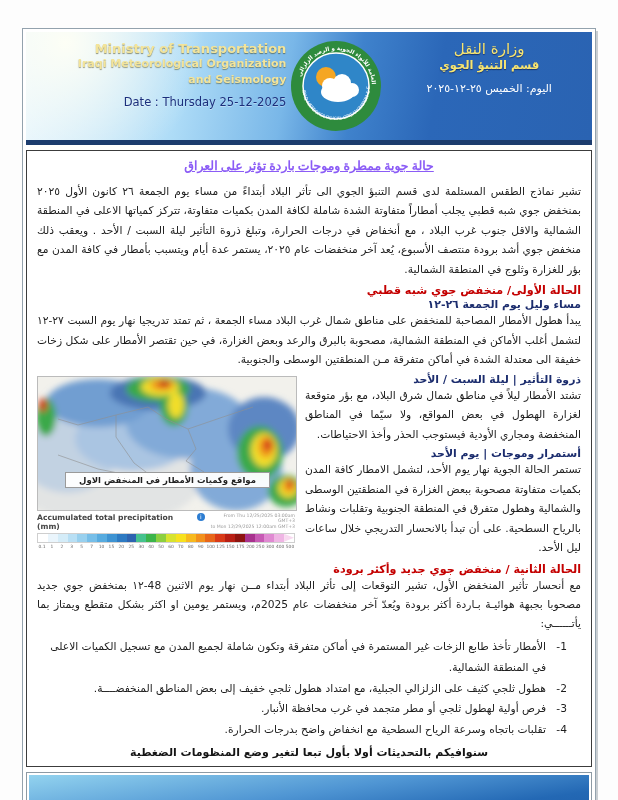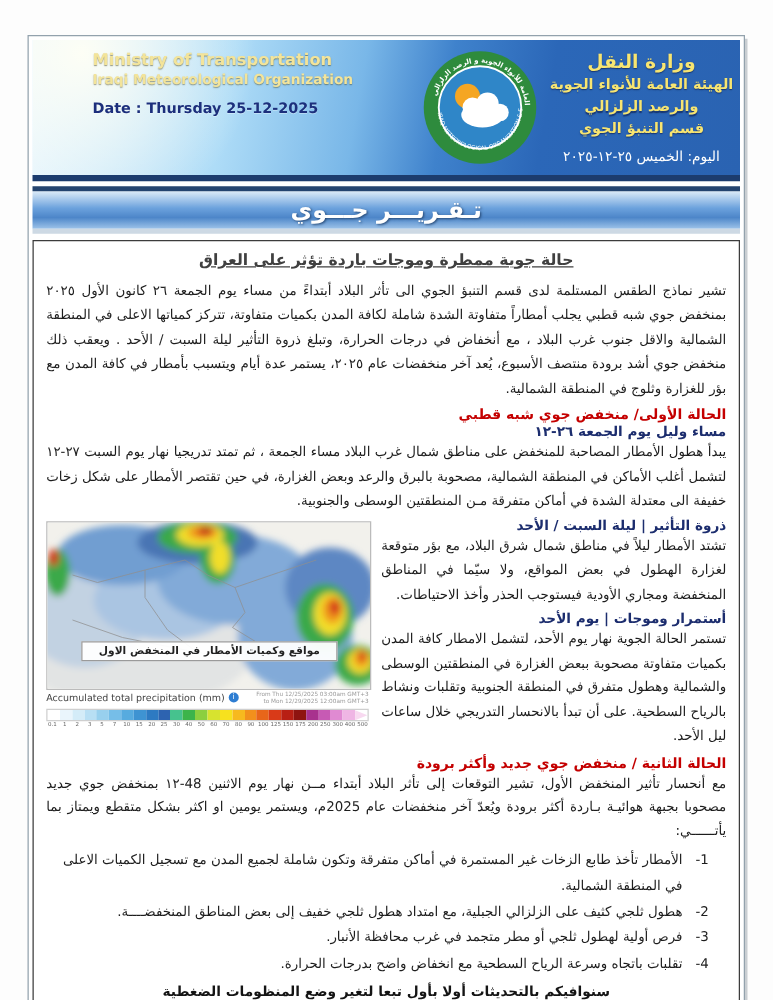--- a/index.html
+++ b/index.html
@@ -5,56 +5,56 @@
   html,body{margin:0;padding:0;width:618px;height:800px;background:#fdfdfd;overflow:hidden;
             font-family:"DejaVu Sans",sans-serif;}
   .sheet{position:relative;width:566px;margin:28px auto 0;background:#fff;
          border:1px solid #93a2ad;box-shadow:2px 3px 0 #c9ced2;padding:3px;}
   
   .hdr{position:relative;height:108px;display:flex;align-items:stretch;overflow:hidden;
        background:linear-gradient(100deg,#eaf7ff 0%,#aedcf7 28%,#79b7e8 46%,#3f82cc 58%,#2b67b8 72%,#2a63b2 100%);
        border-bottom:5px solid #1c3c6e;}
   .hdr::before{content:"";position:absolute;inset:0;
        background:radial-gradient(circle at 7% 10%,rgba(255,255,245,.95) 0%,rgba(255,255,245,0) 26%);}
-  .hdr-left{position:relative;flex:0 0 46%;text-align:left;padding-top:9px;z-index:1;margin-left:48px;}
+  .hdr-left{position:relative;flex:0 0 46%;text-align:right;padding-top:9px;z-index:1;}
   .en-l1{font-size:13px;font-weight:bold;color:#f3e49a;text-shadow:0 1px 1px rgba(60,60,20,.55);}
   .en-l2,.en-l3,.en-l4{font-size:11px;font-weight:bold;color:#f3e49a;text-shadow:0 1px 1px rgba(60,60,20,.5);line-height:1.45;}
-  .en-date{margin-top:7px;font-size:11.5px;font-weight:bold;color:#1c2f7c;text-shadow:0 1px 0 rgba(255,255,255,.35);}
+  .en-date{margin-top:7px;font-size:11.5px;font-weight:normal;color:#1c2f7c;text-shadow:0 1px 0 rgba(255,255,255,.35);}
   .hdr-logo{position:relative;flex:0 0 100px;display:flex;align-items:center;justify-content:center;z-index:1;}
   .hdr-right{position:relative;flex:1;text-align:center;padding-top:8px;z-index:1;}
-  .ar-l1{font-size:15px;font-weight:bold;color:#f7e571;text-shadow:0 1px 1px rgba(0,0,40,.5);}
+  .ar-l1{font-size:15px;font-weight:normal;color:#f7e571;text-shadow:0 1px 1px rgba(0,0,40,.5);}
   .ar-l2{font-size:11.5px;font-weight:bold;color:#f7e571;line-height:1.6;text-shadow:0 1px 1px rgba(0,0,40,.5);}
   .ar-l3{font-size:11.5px;font-weight:bold;color:#f7e571;text-shadow:0 1px 1px rgba(0,0,40,.5);}
   .ar-date{margin-top:10px;font-size:11px;color:#ffffff;}
   
   .titleband{margin-top:4px;height:30px;line-height:30px;text-align:center;
        background:linear-gradient(#dcebf8 0%,#6ca2dd 45%,#4d86c9 70%,#9dc3e9 100%);
        border-top:4px solid #24446f;border-bottom:4px solid #cdd9e4;}
   .titleband span{color:#fff;font-weight:bold;font-size:19px;letter-spacing:1px;
        text-shadow:1px 1px 2px #274a77;}
   
   .content{margin-top:5px;border:1.5px solid #3c3c3c;padding:5px 10px 7px;color:#1d1d1d;min-height:498px;}
-  .subtitle{text-align:center;color:#404040;font-weight:bold;font-size:12.5px;
-       text-decoration:underline;margin:2px 0 8px;}
+  .subtitle{text-align:center;color:#8b5cf6;font-weight:bold;font-size:12.5px;
+       text-decoration:underline;margin:2px 0 8px;font-family:Liberation Serif, serif;}
   p.body{font-size:10.7px;line-height:1.82;text-align:justify;margin:0 0 3px;}
   .h-red{color:#c40000;font-weight:bold;font-size:11.2px;margin-top:5px;}
   .h-navy{color:#1c2d6e;font-weight:bold;font-size:10.9px;margin-top:1px;}
   .closing{text-align:center;font-weight:bold;font-size:11px;color:#141414;margin-top:5px;}
   .olist{margin:1px 14px 0 0;}
   .li{display:flex;gap:5px;font-size:10.7px;line-height:1.95;}
   .li .num{flex:0 0 16px;}
   
   .mapfloat{float:left;width:258px;margin:3px 10px 2px 0;position:relative;direction:ltr;}
   .mapimg{display:block;width:258px;height:133px;border:1px solid #bbb;}
   .map-caption{position:absolute;top:96px;left:28px;width:195px;background:rgba(255,255,255,.95);
        border:1px solid #9a9a9a;color:#222;font-size:8.5px;font-weight:bold;text-align:center;
        padding:2px 4px;direction:rtl;}
   .legend{margin-top:2px;}
   .legend-top{display:flex;align-items:flex-start;gap:3px;}
-  .legend-title{font-size:7.6px;font-weight:normal;color:#444;}
+  .legend-title{font-size:7.6px;font-weight:bold;color:#444;}
   .legend-info{flex:0 0 auto;width:8px;height:8px;border-radius:50%;background:#2d7dd2;color:#fff;
        font-size:6px;line-height:8px;text-align:center;}
   .legend-dates{margin-left:auto;font-size:4.6px;color:#9a9a9a;white-space:pre-line;text-align:right;line-height:1.25;}
   .legend-bar{display:flex;height:8px;margin-top:2px;border:1px solid #cfcfcf;}
   .legend-bar .seg{flex:1;}
   .legend-bar .seg:first-child{clip-path:polygon(100% 0,100% 100%,0 50%);border:none;}
   .legend-bar .seg:last-child{clip-path:polygon(0 0,0 100%,100% 50%);}
   .legend-vals{display:flex;margin-top:1px;}
   .legend-vals span{flex:1;font-size:4.4px;color:#666;text-align:center;}
   
@@ -65,20 +65,21 @@
 </style>
 </head>
 <body>
 
 <div class="sheet">
 
   <div class="hdr">
     <div class="hdr-left">
       <div class="en-l1">Ministry of Transportation</div>
       <div class="en-l2">Iraqi Meteorological Organization</div>
+      <div class="en-l3">and Seismology</div>
       <div class="en-date">Date : Thursday 25-12-2025</div>
     </div>
 
     <div class="hdr-logo">
       <svg width="92" height="92" viewBox="0 0 92 92">
         <circle cx="46" cy="46" r="45" fill="#2e8b3d"></circle>
         <circle cx="46" cy="46" r="33" fill="#2f86c8" stroke="#ffffff" stroke-width="1.5"></circle>
         <defs>
           <path id="arcTop" d="M 10 46 A 36 36 0 0 1 82 46"></path>
           <path id="arcBot" d="M 12 46 A 34 34 0 0 0 80 46"></path>
@@ -94,29 +95,25 @@
           <ellipse cx="48" cy="52" rx="17" ry="10" fill="#ffffff"></ellipse>
           <circle cx="40" cy="46" r="8" fill="#ffffff"></circle>
           <circle cx="52" cy="43" r="9" fill="#ffffff"></circle>
           <circle cx="62" cy="50" r="7" fill="#ffffff"></circle>
         </g>
       </svg>
     </div>
 
     <div class="hdr-right" dir="rtl">
       <div class="ar-l1">وزارة النقل</div>
-      <div class="ar-l2">الهيئة العامة للأنواء الجوية والرصد الزلزالي</div>
       <div class="ar-l3">قسم التنبؤ الجوي</div>
       <div class="ar-date">اليوم: الخميس ٢٥-١٢-٢٠٢٥</div>
     </div>
   </div>
 
-  <div class="titleband">
-    <span>تـقـريـــر جـــوي</span>
-  </div>
 
   <div class="content clearfix" dir="rtl">
     <div class="subtitle">حالة جوية ممطرة وموجات باردة تؤثر على العراق</div>
 
     <p class="body">تشير نماذج الطقس المستلمة لدى قسم التنبؤ الجوي الى تأثر البلاد أبتداءً من مساء يوم الجمعة ٢٦ كانون الأول ٢٠٢٥ بمنخفض جوي شبه قطبي يجلب أمطاراً متفاوتة الشدة شاملة لكافة المدن بكميات متفاوتة، تتركز كمياتها الاعلى في المنطقة الشمالية والاقل جنوب غرب البلاد ، مع أنخفاض في درجات الحرارة، وتبلغ ذروة التأثير ليلة السبت / الأحد . ويعقب ذلك منخفض جوي أشد برودة منتصف الأسبوع، يُعد آخر منخفضات عام ٢٠٢٥، يستمر عدة أيام ويتسبب بأمطار في كافة المدن مع بؤر للغزارة وثلوج في المنطقة الشمالية.</p>
 
     <div class="h-red">الحالة الأولى/ منخفض جوي شبه قطبي</div>
     <div class="h-navy">مساء وليل يوم الجمعة ٢٦-١٢</div>
     <p class="body">يبدأ هطول الأمطار المصاحبة للمنخفض على مناطق شمال غرب البلاد مساء الجمعة ، ثم تمتد تدريجيا نهار يوم السبت ٢٧-١٢ لتشمل أغلب الأماكن في المنطقة الشمالية، مصحوبة بالبرق والرعد وبعض الغزارة، في حين تقتصر الأمطار على شكل زخات خفيفة الى معتدلة الشدة في أماكن متفرقة مـن المنطقتين الوسطى والجنوبية.</p>
 

